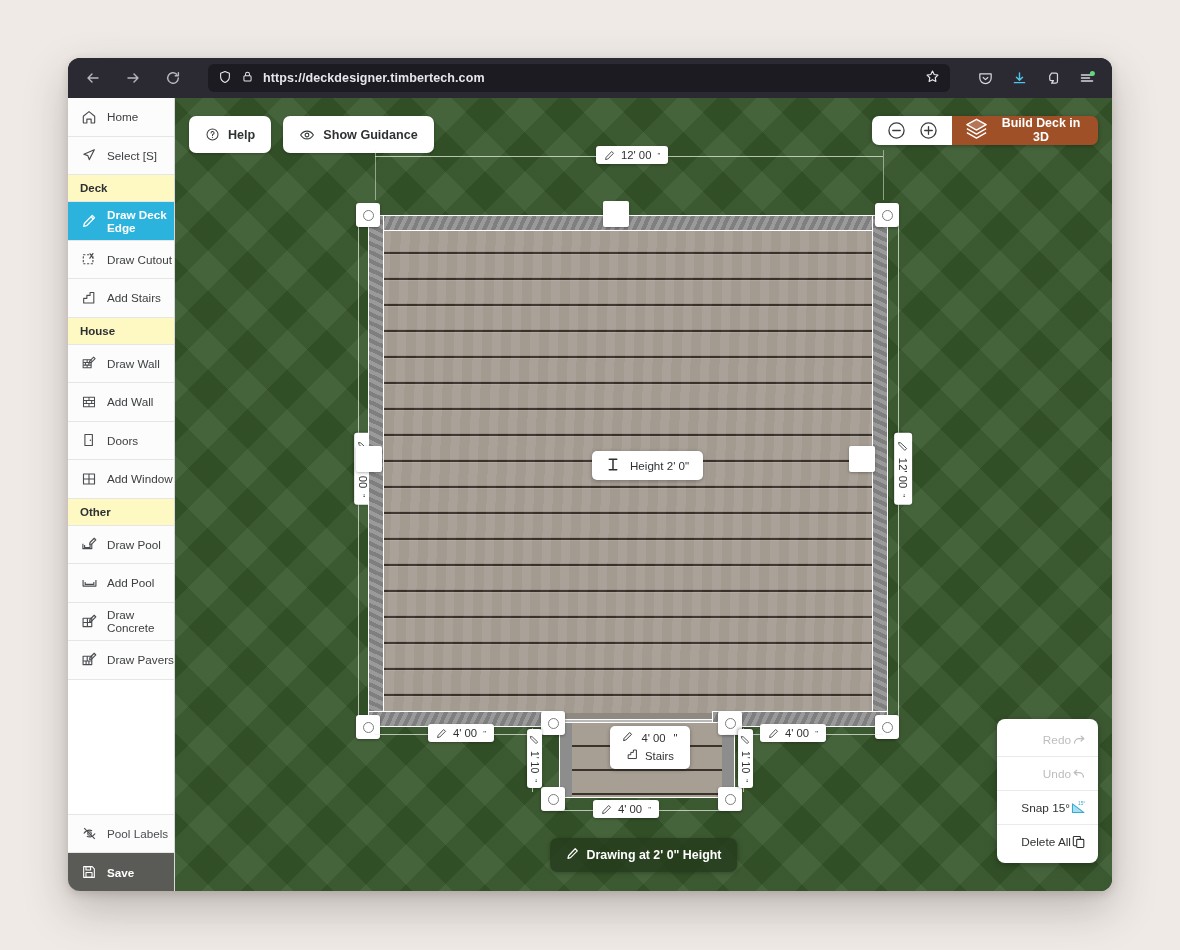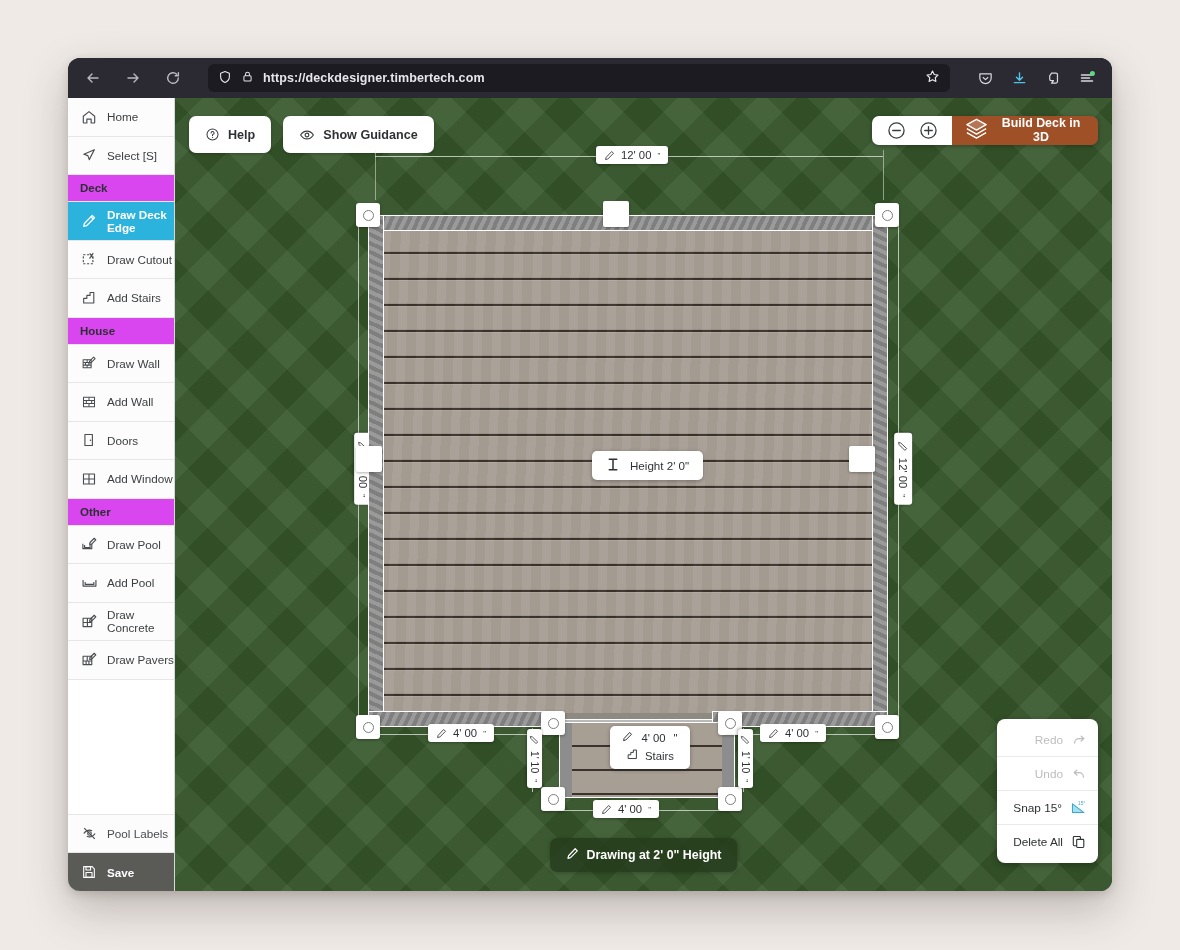--- a/index.html
+++ b/index.html
@@ -51,21 +51,21 @@
     padding-left: 12px; font-size: 11.7px; color:#3d4042;
     border-bottom: 1px solid #e6e6e6; background:#fcfcfc;
     flex: 0 0 auto;
   }
   .side-item .ico { width:18px; height:18px; flex:0 0 18px; display:flex; align-items:center; justify-content:center; color:#4a4d50; }
   .side-item .ico svg { display:block; }
   .side-item.active { background:#2bb3dd; color:#fff; font-weight:700; }
   .side-item.active .ico { color:#fff; }
   .side-head {
     height: 27px; display:flex; align-items:center; padding-left: 12px;
-    font-size: 11.5px; font-weight:700; color:#2d3032; background:#d946ef;
+    font-size: 11.5px; font-weight:700; color:#2d3032; background:#fef9c3;
     border-bottom:1px solid #e6e6e6; flex:0 0 auto;
   }
   .side-spacer { flex:1 1 auto; background:#fff; border-bottom:1px solid #e6e6e6; }
   .side-item.hide-labels { color:#4a4d50; }
   .side-item.save {
     background:#5a5a57; color:#fff; font-weight:600; border-bottom:none;
     height: 38px;
   }
   .side-item.save .ico { color:#fff; }
 
@@ -198,21 +198,21 @@
   }
 
   
   .hist{
     position:absolute; right:14px; bottom:28px; width:101px;
     background:#fff; border-radius:8px; box-shadow:0 2px 7px rgba(0,0,0,.3);
     padding:4px 0;
   }
   .hist .row{
     height:34px; display:flex; align-items:center; justify-content:flex-end;
-    gap:8px; padding:0 11px 0 10px; font-size:11.8px; color:#2f3234;
+    gap:0; padding:0 11px 0 10px; font-size:11.8px; color:#2f3234;
     border-bottom:1px solid #eaeaea;
   }
   .hist .row:last-child{ border-bottom:none; }
   .hist .row.disabled{ color:#bdbdbd; }
   .hist .row .gi{ display:flex; }
 </style>
 </head>
 <body>
 
 <div id="app">

